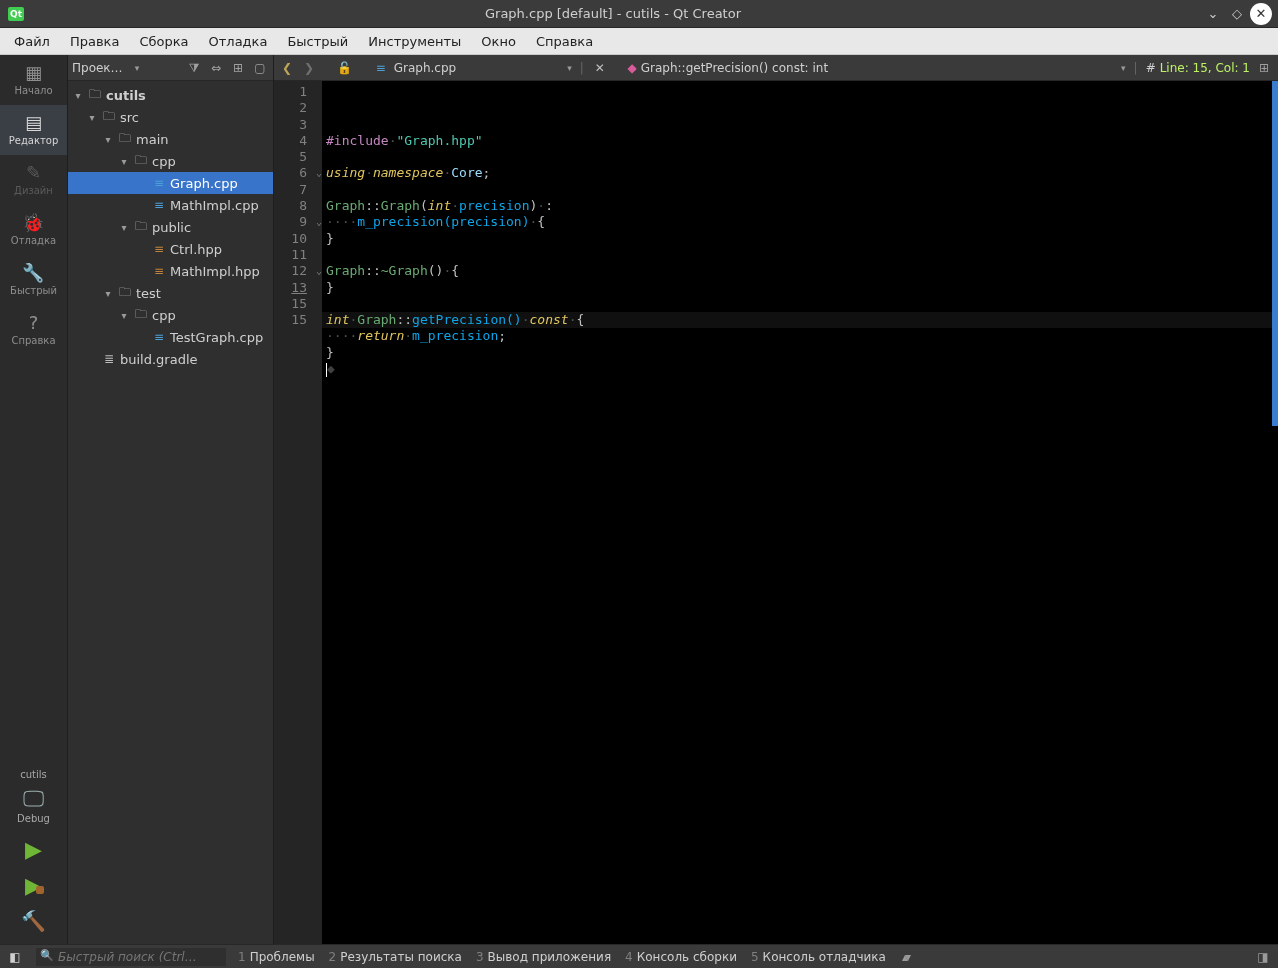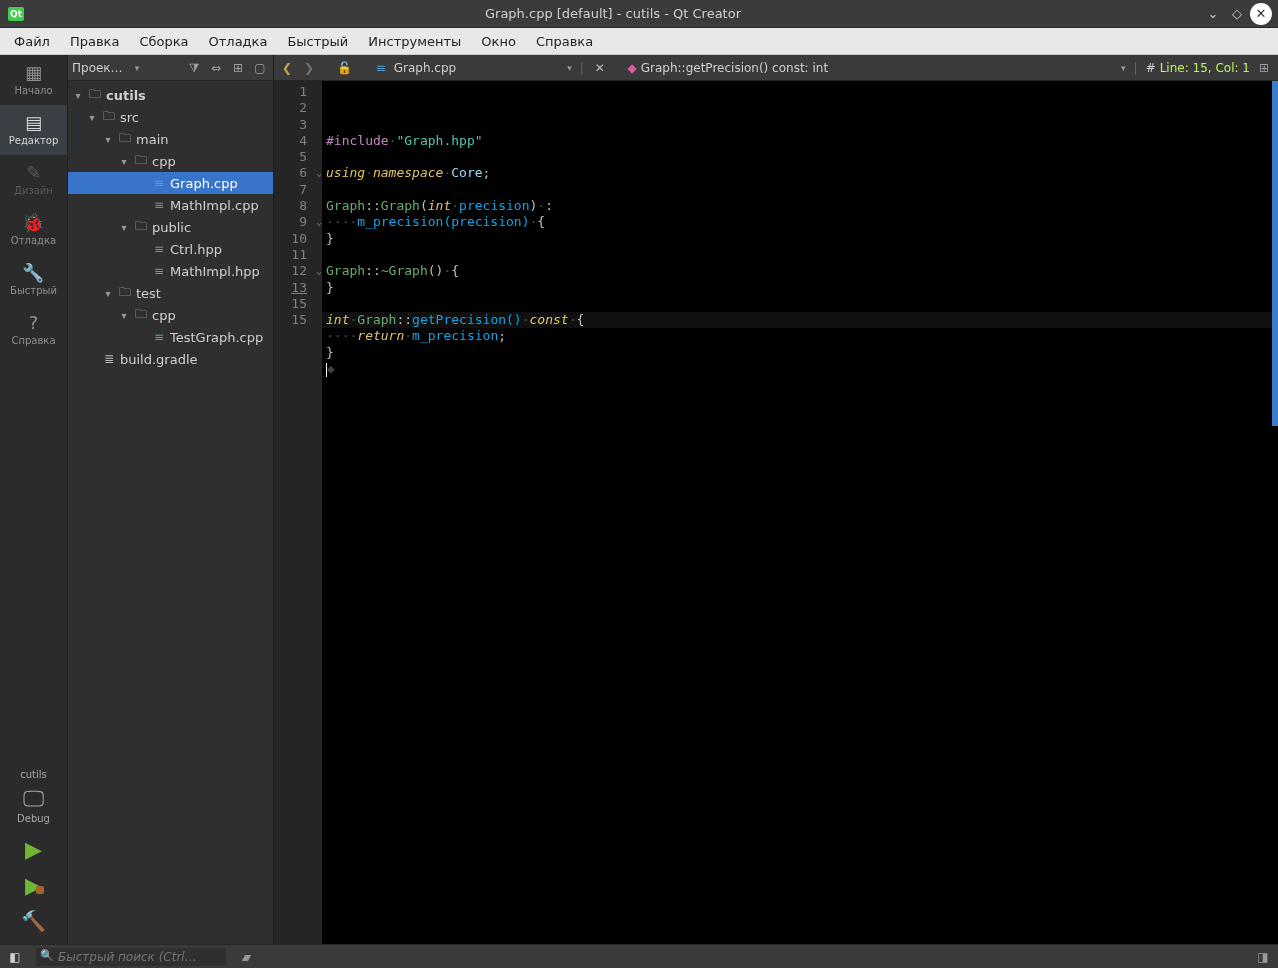--- a/index.html
+++ b/index.html
@@ -386,16 +386,23 @@
     </div>
   </div>
 
 </div>
 
 <div class="bottombar">
   <div class="side-toggle">◧</div>
   <div class="search-wrap">
     <input class="search" placeholder="Быстрый поиск (Ctrl…" style="">
   </div>
+  <div id="panes" style="display:flex;gap:14px;">
+      <span class="pane-item"><span class="num">1</span>Проблемы</span>
+      <span class="pane-item"><span class="num">2</span>Результаты поиска</span>
+      <span class="pane-item"><span class="num">3</span>Вывод приложения</span>
+      <span class="pane-item"><span class="num">4</span>Консоль сборки</span>
+      <span class="pane-item"><span class="num">5</span>Консоль отладчика</span>
+    </div>
   <span class="pane-updown">▴▾</span>
   <div class="spacer"></div>
   <div class="right-toggle">◨</div>
 </div>
 
 </body></html>

